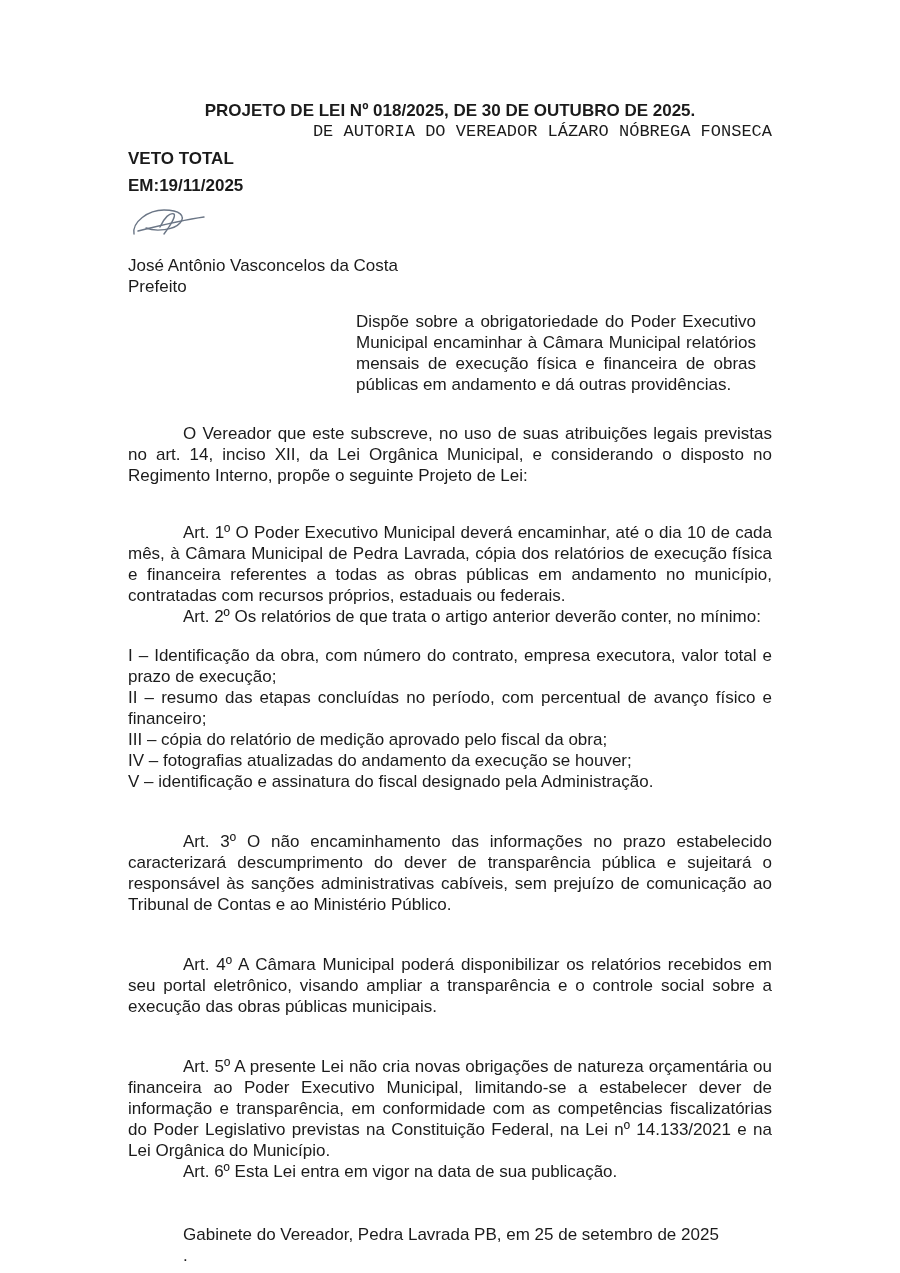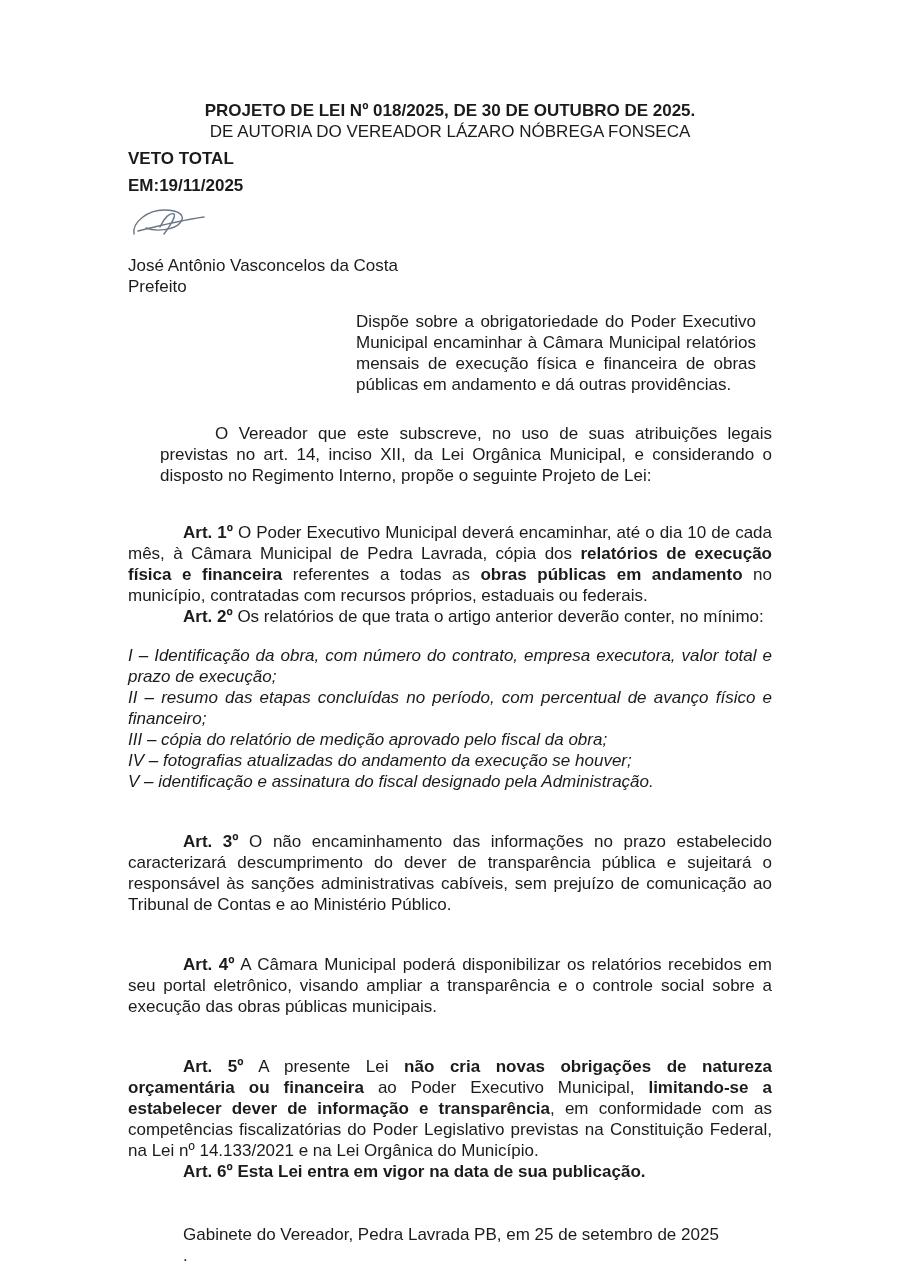--- a/index.html
+++ b/index.html
@@ -14,31 +14,31 @@
     font-size:17px;
     line-height:21px;
     overflow:hidden;
     box-sizing:border-box;
   }
   .content{
     box-sizing:border-box;
     padding:100px 128px 0 128px;
   }
   p{margin:0;}
-  .b{font-weight:700;}
+  .b{font-weight:400;}
   .title{font-weight:700;text-align:center;}
-  .subtitle{text-align:center;}
+  .subtitle{text-align:right;font-family:Liberation Mono, monospace;}
   .veto{font-weight:700;margin-top:6px;}
   .sig-img{display:block;margin:8px 0 0 2px;width:78px;height:42px;}
   .signer{margin-top:9px;}
   .ementa{margin:14px 16px 0 228px;text-align:justify;}
   .para{text-align:justify;text-indent:55px;}
-  .preamble{margin-top:28px;margin-left:32px;}
+  .preamble{margin-top:28px;}
   .art1{margin-top:36px;}
-  .items{margin-top:18px;font-style:italic;}
+  .items{margin-top:18px;}
   .item{text-align:justify;}
   .gap30{margin-top:39px;}
   .closing{text-indent:55px;margin-top:42px;}
   .dot{text-indent:55px;}
   .sig-block{margin-top:42px;text-align:center;}
 </style>
 </head>
 <body>
 
 <div class="page">

